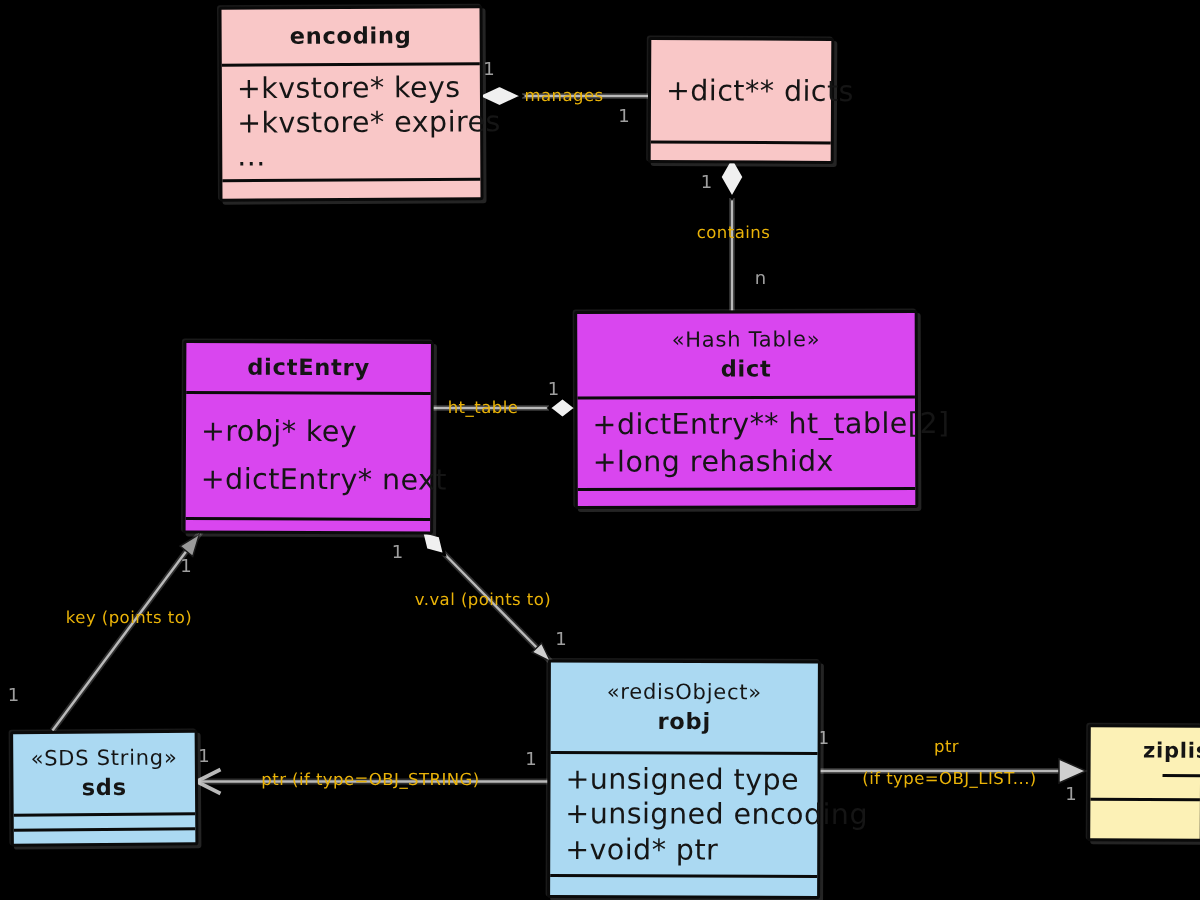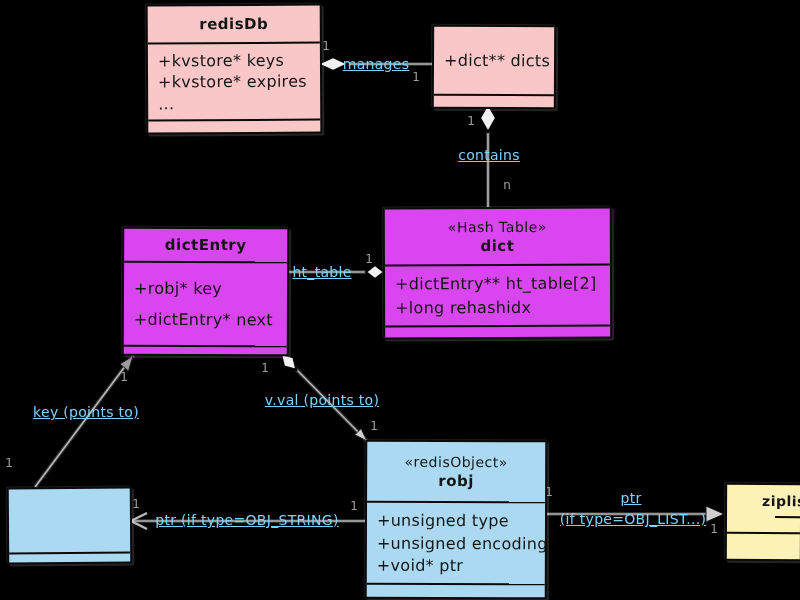--- a/index.html
+++ b/index.html
@@ -14,25 +14,25 @@
   .green {background:#d946ef;}
   .blue  {background:#abd9f2;}
   .yellow{background:#fcf1b6;}
 
   .uml-title{border-bottom:2px solid #0a0a0a;display:flex;flex-direction:column;
              align-items:center;justify-content:center;text-align:center;padding:3px 4px;}
   .uml-name{font-weight:bold;font-size:15px;letter-spacing:0.5px;}
   .uml-stereo{font-size:14px;letter-spacing:0.5px;margin-bottom:2px;}
   .uml-attrs{flex:1;padding:4px 10px;border-bottom:2px solid #0a0a0a;
              display:flex;flex-direction:column;justify-content:space-evenly;}
-  .uml-attr{font-size:16px;letter-spacing:0.3px;white-space:nowrap;}
+  .uml-attr{font-size:19px;letter-spacing:0.3px;white-space:nowrap;}
   .uml-methods{flex:0 0 auto;}
 
-  .edge-label{position:absolute;transform:translate(-50%,-50%);font-size:14px;
-              color:#7dd3fc;white-space:nowrap;letter-spacing:0.3px;text-decoration:underline;}
+  .edge-label{position:absolute;transform:translate(-50%,-50%);font-size:11px;
+              color:#eab308;white-space:nowrap;letter-spacing:0.3px;}
   .mult{position:absolute;transform:translate(-50%,-50%);font-size:12px;color:#9f9f9f;}
 </style>
 </head>
 <body>
 
 <div id="canvas">
 
   <svg class="edges">
     
     <line x1="348" y1="64" x2="432" y2="64" stroke="#2e2e2e" stroke-width="4"></line>
@@ -97,21 +97,21 @@
   <div class="mult" style="left:354px;top:506px;">1</div>
   <div class="mult" style="left:136px;top:504px;">1</div>
 
   <div class="edge-label" style="left:631px;top:498px;">ptr</div>
   <div class="edge-label" style="left:633px;top:519px;">(if type=OBJ_LIST...)</div>
   <div class="mult" style="left:549px;top:492px;">1</div>
   <div class="mult" style="left:714px;top:529px;">1</div>
 
   <div class="uml-box pink" style="left:146px;top:4px;width:172px;height:126px;transform:rotate(-0.3deg);">
     <div class="uml-title" style="height:30px;">
-      <div class="uml-name">redisDb</div>
+      <div class="uml-name">encoding</div>
     </div>
     <div class="uml-attrs">
       <div class="uml-attr">+kvstore* keys</div>
       <div class="uml-attr">+kvstore* expires</div>
       <div class="uml-attr">...</div>
     </div>
     <div class="uml-methods" style="height:11px;"></div>
   </div>
 
   <div class="uml-box pink" style="left:432px;top:25px;width:120px;height:80px;transform:rotate(0.3deg);">
@@ -138,20 +138,24 @@
       <div class="uml-name">dictEntry</div>
     </div>
     <div class="uml-attrs">
       <div class="uml-attr">+robj* key</div>
       <div class="uml-attr">+dictEntry* next</div>
     </div>
     <div class="uml-methods" style="height:7px;"></div>
   </div>
 
   <div class="uml-box blue" style="left:7px;top:487px;width:121px;height:73px;transform:rotate(-0.4deg);">
+    <div class="uml-title" style="height:47px;">
+      <div class="uml-stereo">«SDS String»</div>
+      <div class="uml-name">sds</div>
+    </div>
     <div class="uml-attrs" style="padding:0;"></div>
     <div class="uml-methods" style="height:8px;"></div>
   </div>
 
   <div class="uml-box blue" style="left:365px;top:440px;width:178px;height:155px;transform:rotate(0.2deg);">
     <div class="uml-title" style="height:53px;">
       <div class="uml-stereo">«redisObject»</div>
       <div class="uml-name">robj</div>
     </div>
     <div class="uml-attrs">

